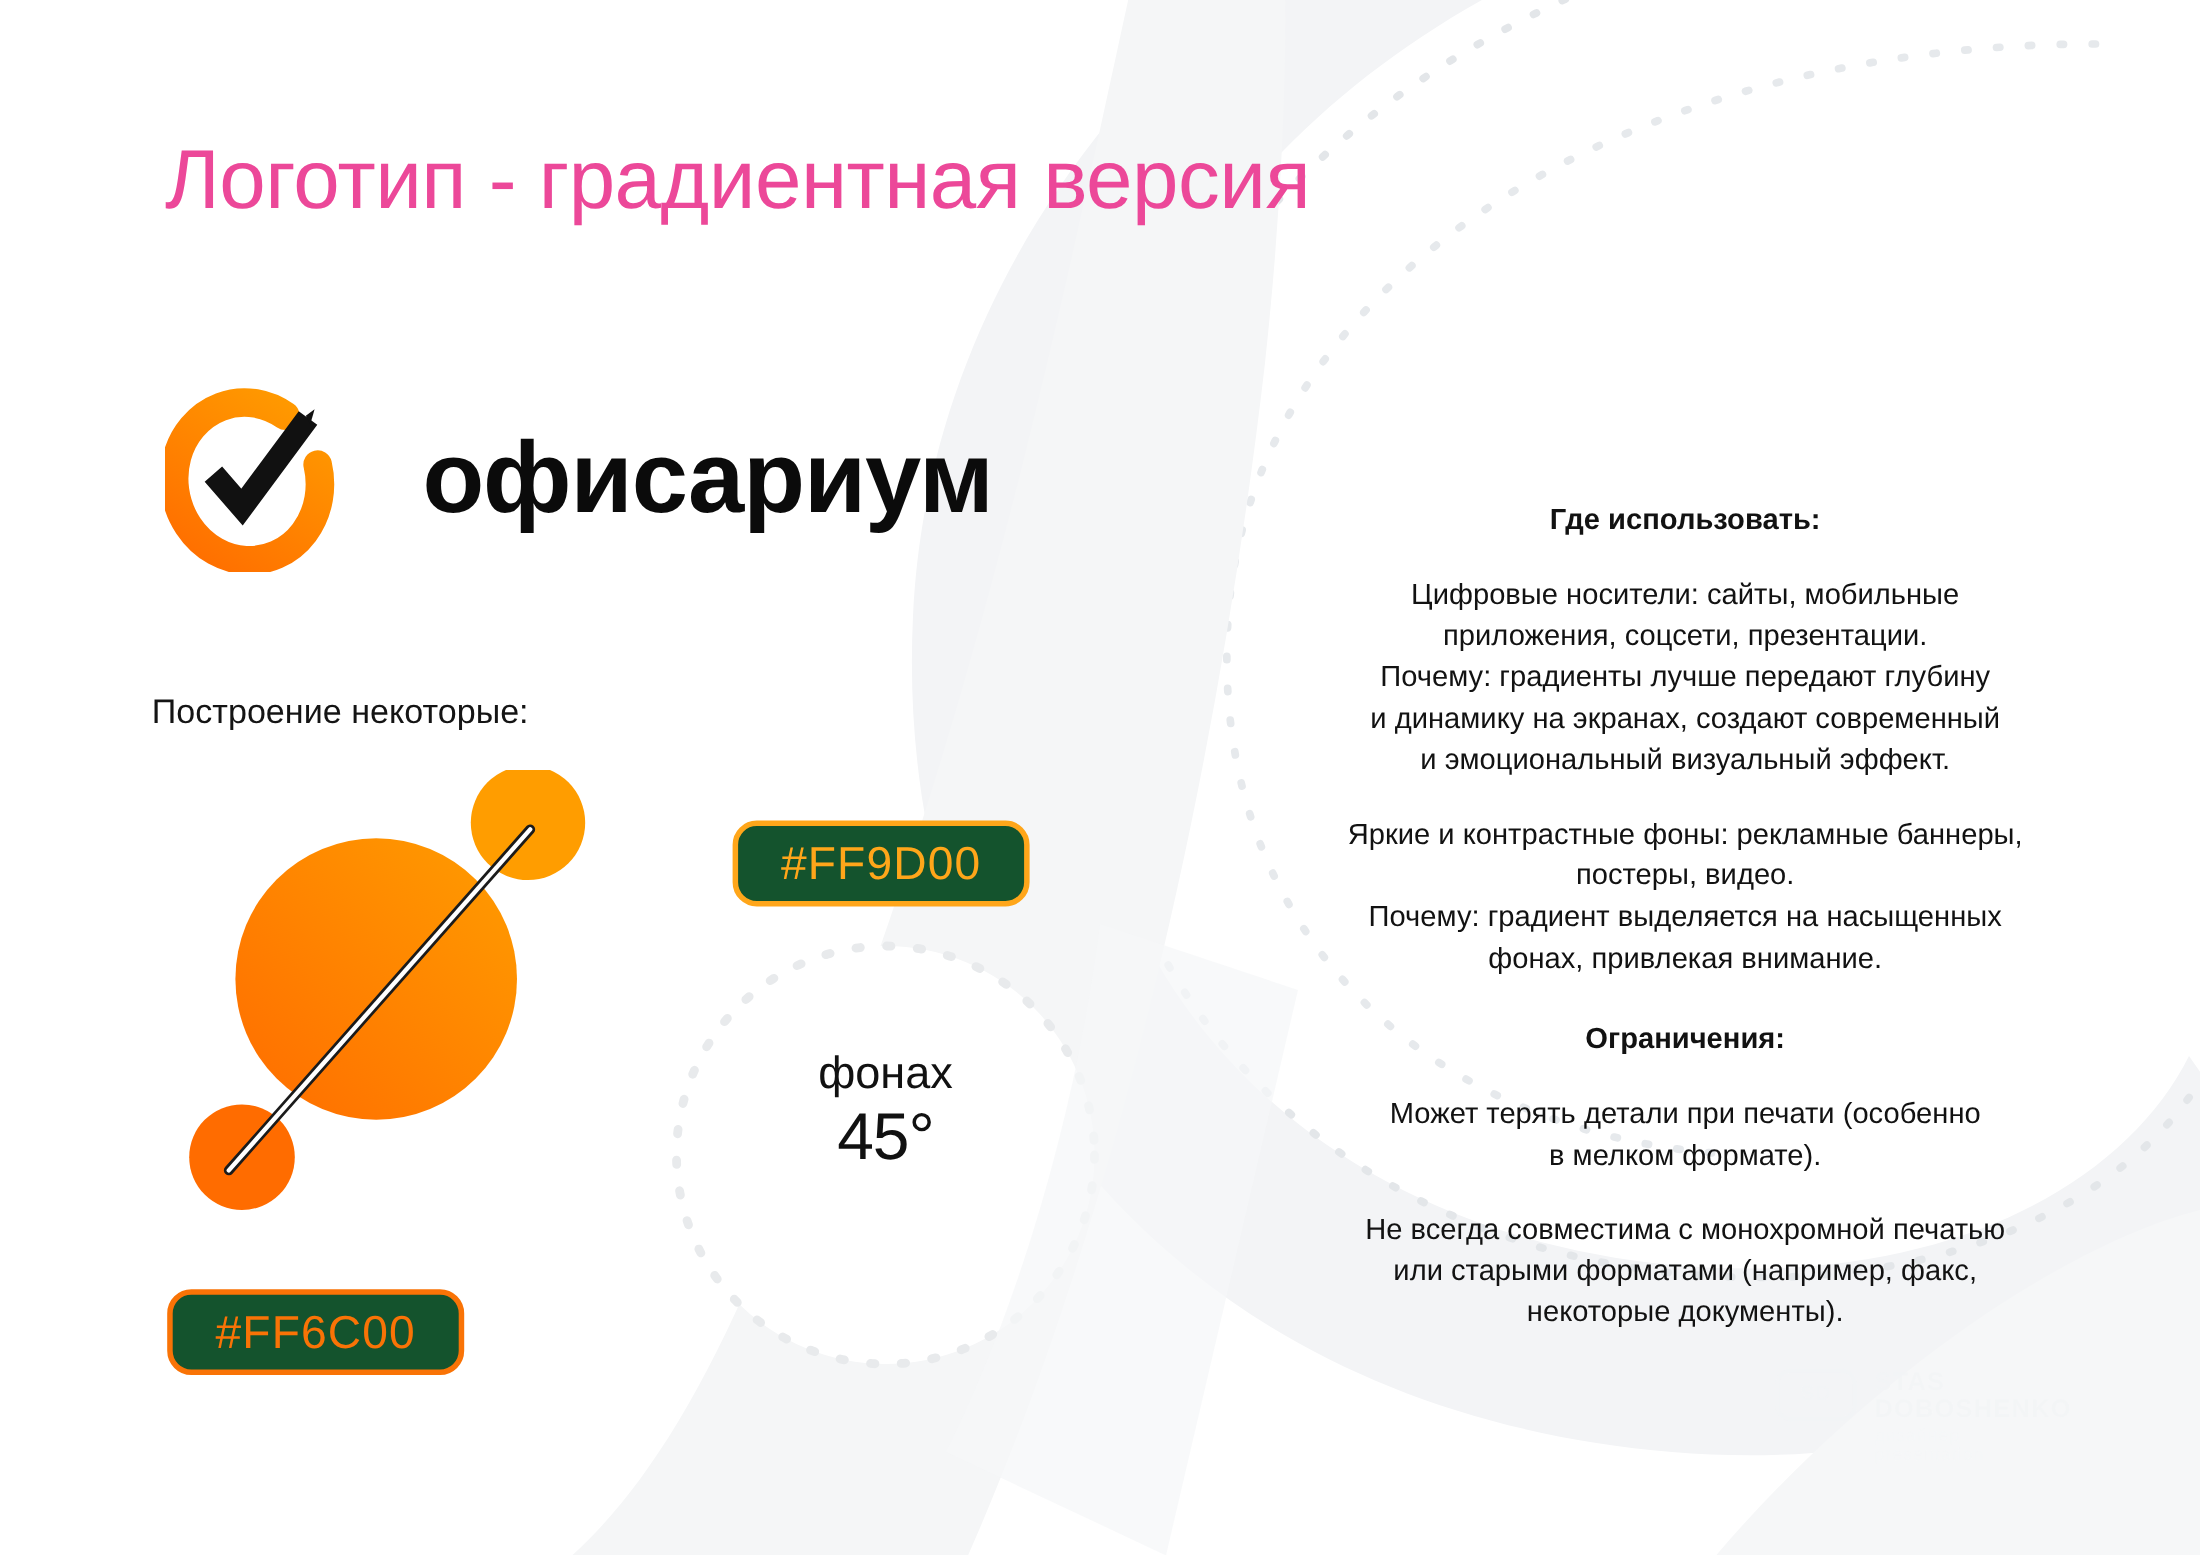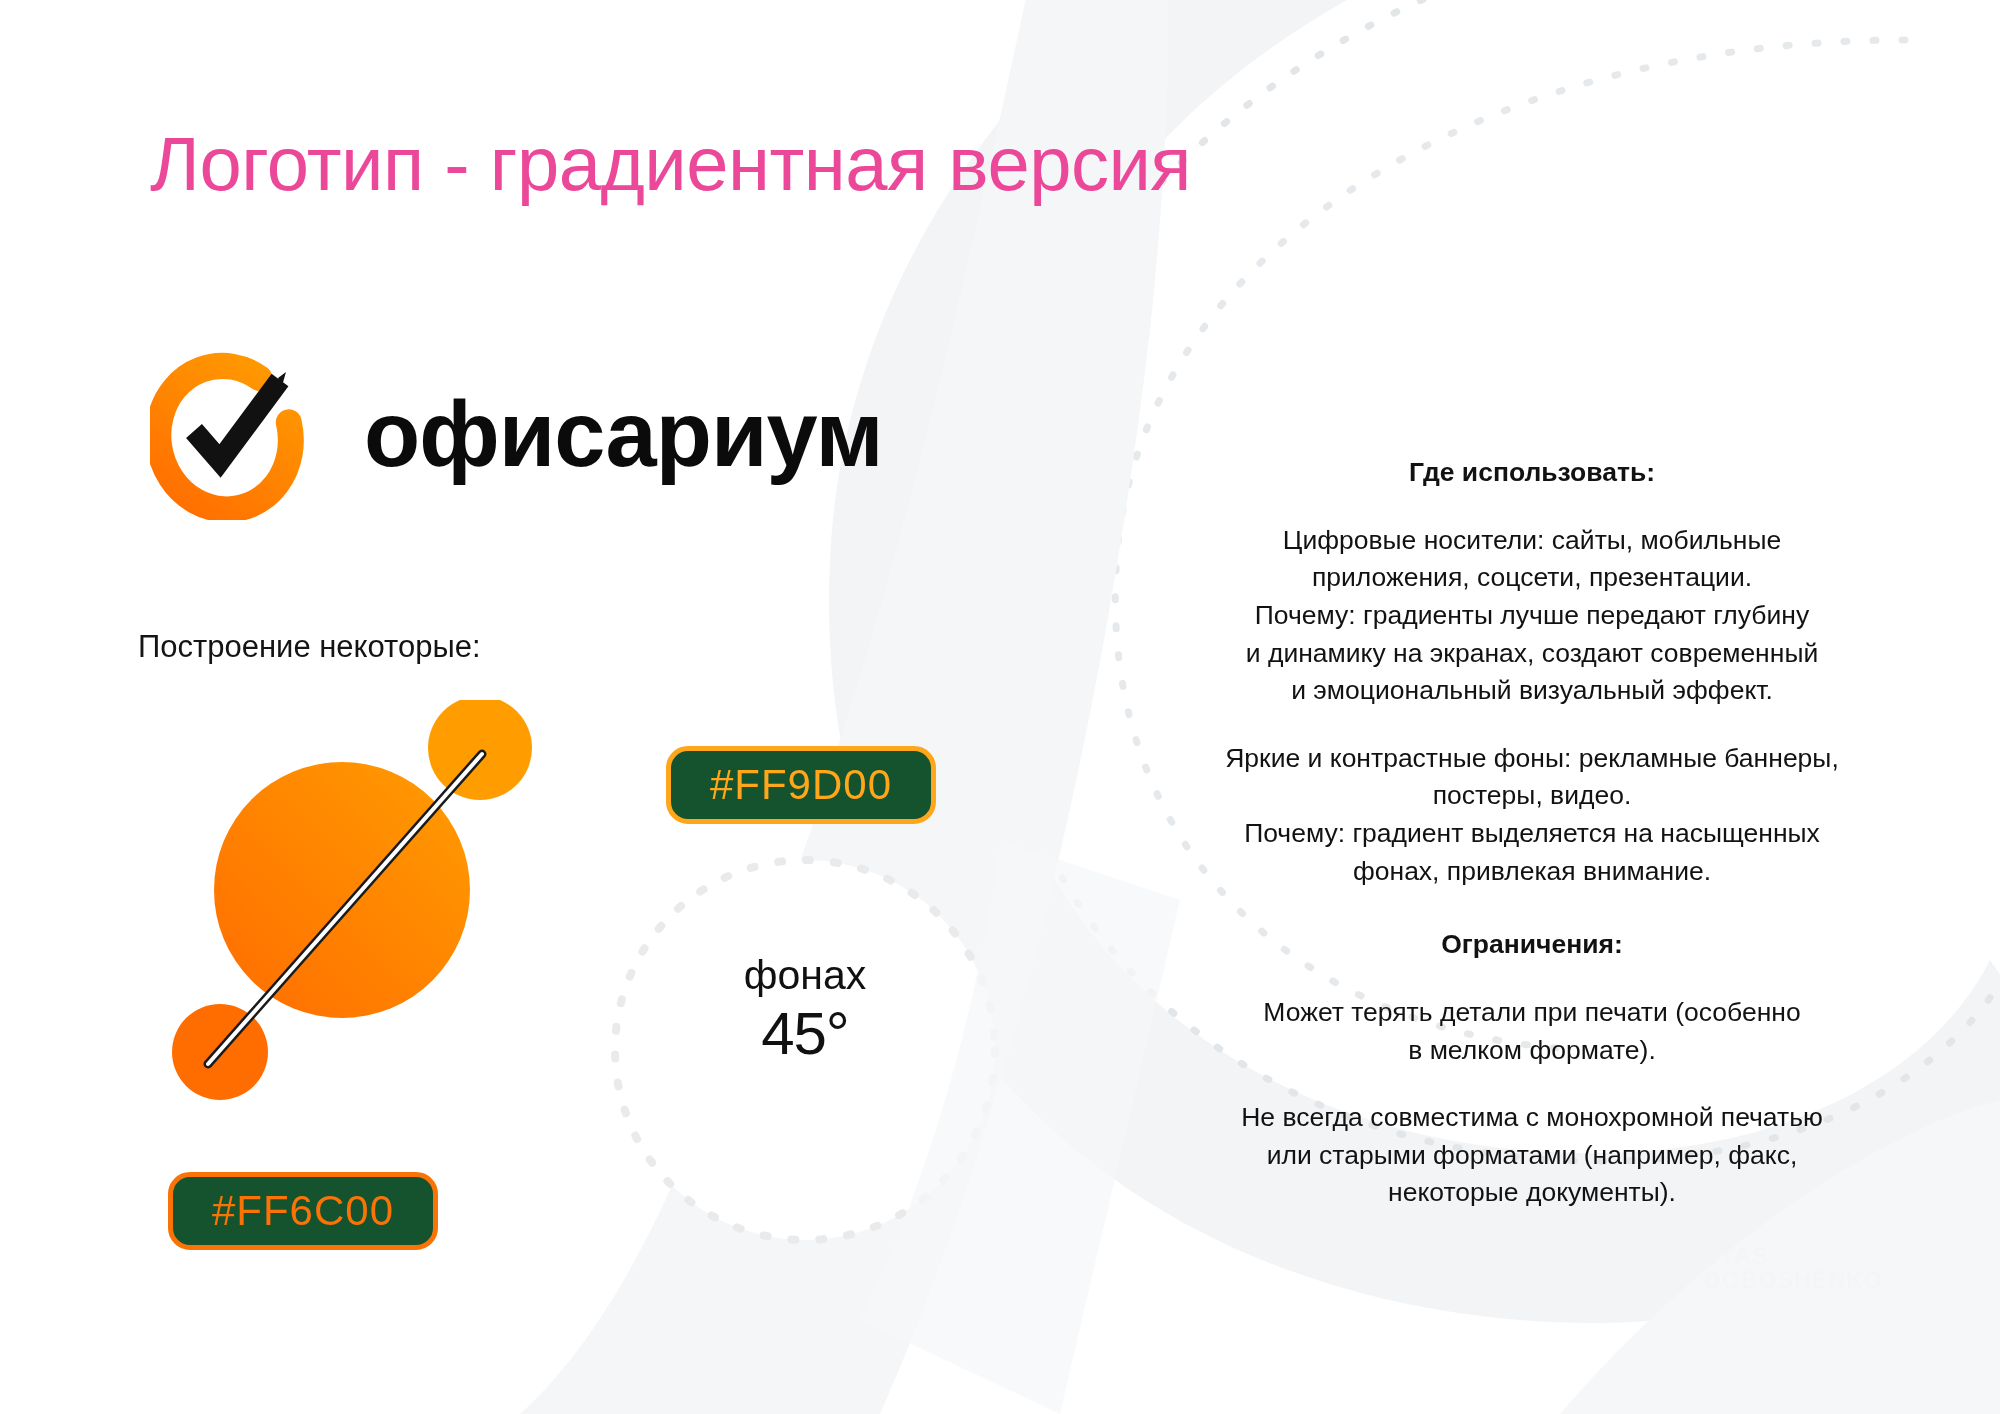--- a/index.html
+++ b/index.html
@@ -30,21 +30,21 @@
     font-weight:400;
     letter-spacing:-0.5px;
     color:#ec4899;
     white-space:nowrap;
   }
 
   
   .logo-block{
     position:absolute;
     left:150px;top:348px;
-    display:flex;align-items:center;gap:46px;
+    display:flex;align-items:center;gap:66px;
   }
   .logo-mark{width:168px;height:172px;display:block;flex:none;}
   .logo-word{
     font-size:92px;
     font-weight:700;
     color:#0b0b0b;
     letter-spacing:-1px;
     line-height:1;
     white-space:nowrap;
   }
@@ -74,21 +74,21 @@
     letter-spacing:1px;
     white-space:nowrap;
   }
   .chip-top{
     left:666px;top:746px;
     width:270px;height:78px;
     border:5px solid #FFA61A;
     color:#FFA61A;
   }
   .chip-bottom{
-    left:168px;top:1172px;
+    left:152px;top:1172px;
     width:270px;height:78px;
     border:5px solid #F97306;
     color:#F97306;
   }
 
   
   .angle{
     position:absolute;
     left:690px;top:955px;
     width:230px;

